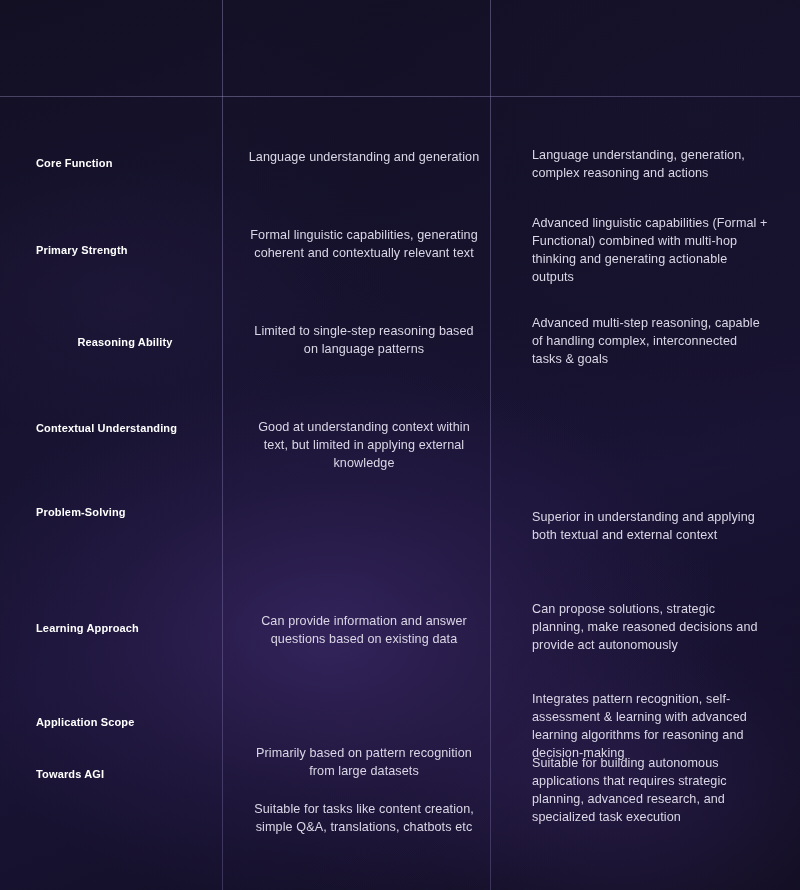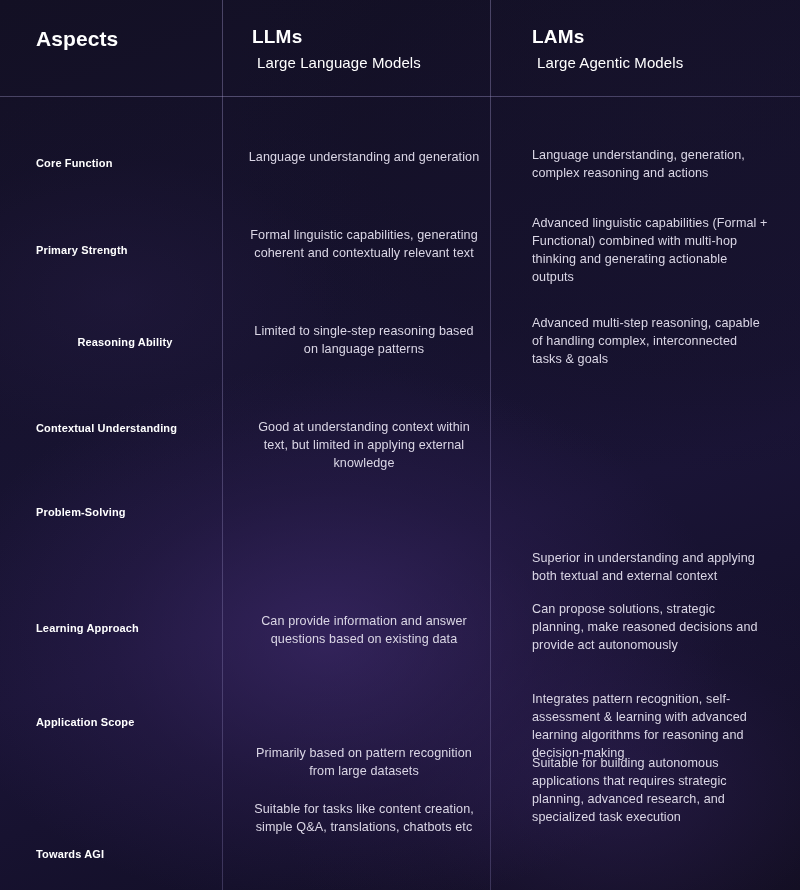--- a/index.html
+++ b/index.html
@@ -129,70 +129,57 @@
 </style>
 </head>
 <body>
 
 <div class="comparison-table">
 
   <div class="v-divider col2"></div>
   <div class="v-divider col3"></div>
   <div class="h-divider"></div>
 
-  <div class="header">
-    <div class="hdr-aspects">Aspects</div>
-
-    <div class="hdr-col c2">
-      <div class="hdr-abbr">LLMs</div>
-      <div class="hdr-full">Large Language Models</div>
-    </div>
-
-    <div class="hdr-col c3">
-      <div class="hdr-abbr">LAMs</div>
-      <div class="hdr-full">Large Agentic Models</div>
-    </div>
-  </div>
 
   <div class="rows" id="rows-container">
       <div class="row" style="height: 0px;">
         <div class="row-label" style="top: 57px;">Core Function</div>
         <div class="cell c2" style="top: 52px;">Language understanding and generation</div>
         <div class="cell c3" style="top: 50px;">Language understanding, generation, complex reasoning and actions</div>
       </div>
       <div class="row" style="height: 0px;">
         <div class="row-label" style="top: 144px;">Primary Strength</div>
         <div class="cell c2" style="top: 130px;">Formal linguistic capabilities, generating coherent and contextually relevant text</div>
         <div class="cell c3" style="top: 118px;">Advanced linguistic capabilities (Formal + Functional) combined with multi-hop thinking and generating actionable outputs</div>
       </div>
       <div class="row" style="height: 0px;">
         <div class="row-label" style="top: 236px; text-align: center;">Reasoning Ability</div>
         <div class="cell c2" style="top: 226px;">Limited to single-step reasoning based on language patterns</div>
         <div class="cell c3" style="top: 218px;">Advanced multi-step reasoning, capable of handling complex, interconnected tasks &amp; goals</div>
       </div>
       <div class="row" style="height: 0px;">
         <div class="row-label" style="top: 322px;">Contextual Understanding</div>
         <div class="cell c2" style="top: 322px;">Good at understanding context within text, but limited in applying external knowledge</div>
-        <div class="cell c3" style="top: 412px; margin-top: 41px;">Superior in understanding and applying both textual and external context</div>
+        <div class="cell c3" style="top: 412px;">Superior in understanding and applying both textual and external context</div>
       </div>
       <div class="row" style="height: 0px;">
         <div class="row-label" style="top: 406px;">Problem-Solving</div>
         <div class="cell c2" style="top: 516px;">Can provide information and answer questions based on existing data</div>
         <div class="cell c3" style="top: 504px;">Can propose solutions, strategic planning, make reasoned decisions and provide act autonomously</div>
       </div>
       <div class="row" style="height: 0px;">
         <div class="row-label" style="top: 522px;">Learning Approach</div>
         <div class="cell c2" style="top: 648px;">Primarily based on pattern recognition from large datasets</div>
         <div class="cell c3" style="top: 594px;">Integrates pattern recognition, self-assessment &amp; learning with advanced learning algorithms for reasoning and decision-making</div>
       </div>
       <div class="row" style="height: 0px;">
         <div class="row-label" style="top: 616px;">Application Scope</div>
         <div class="cell c2" style="top: 704px;">Suitable for tasks like content creation, simple Q&amp;A, translations, chatbots etc</div>
         <div class="cell c3" style="top: 658px;">Suitable for building autonomous applications that requires strategic planning, advanced research, and specialized task execution</div>
       </div>
       <div class="row" style="height: 0px;">
-        <div class="row-label" style="top: 748px;">Towards AGI</div>
+        <div class="row-label" style="top: 668px;">Towards AGI</div>
         <div class="cell c2" style="top: 790px;">A step in the journey towards Artificial General Intelligence, but with limitations</div>
         <div class="cell c3" style="top: 790px;">Represents a significant leap towards achieving Artificial General Intelligence</div>
       </div>
     </div>
 
 </div>
 
 </body></html>

